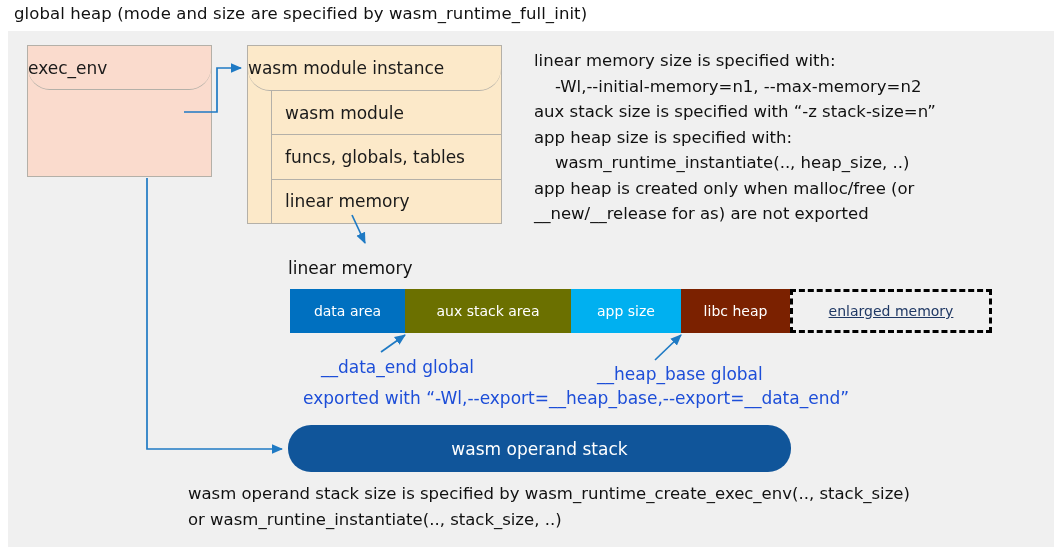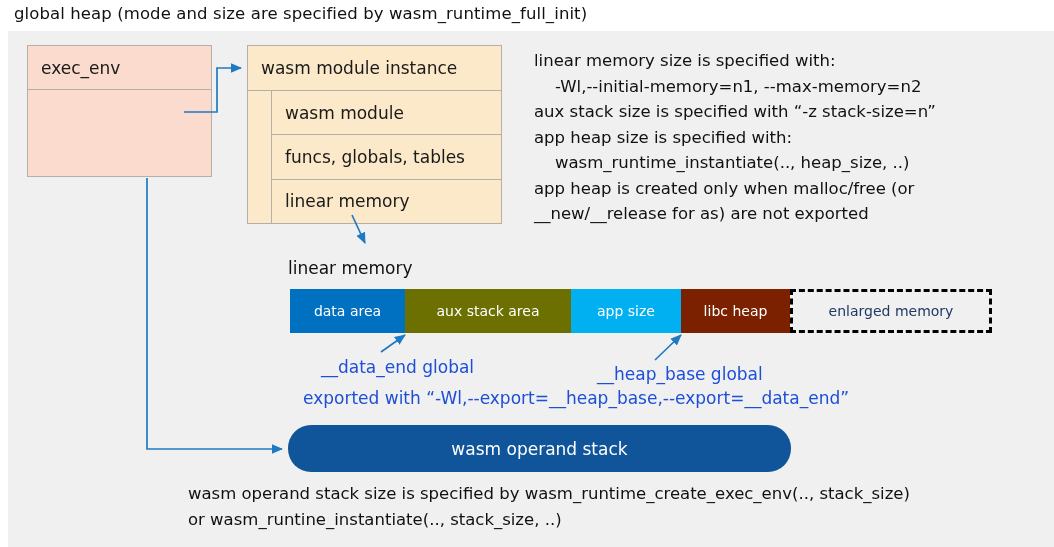--- a/index.html
+++ b/index.html
@@ -49,24 +49,24 @@
     position: absolute;
     box-sizing: border-box;
     border: 1px solid #b4b0a8;
     display: flex;
     flex-direction: column;
   }
   .struct .hdr {
     box-sizing: border-box;
     display: flex;
     align-items: center;
-    padding-left: 13px;
     font-size: 17px;
     color: #1a1a1a;
     border-bottom: 1px solid #b4b0a8;
+    border-radius: 22px;
   }
   .struct .body {
     flex: 1;
     display: flex;
     flex-direction: row;
   }
   .struct .gutter {
     box-sizing: border-box;
     border-right: 1px solid #b4b0a8;
   }
@@ -213,21 +213,21 @@
     wasm_runtime_instantiate(.., heap_size, ..)
 app heap is created only when malloc/free (or
 __new/__release for as) are not exported</div>
 
   <div class="linmem-label">linear memory</div>
   <div id="memory-bar">
       <div class="seg" style="width: 115px; background: rgb(0, 112, 192);">data area</div>
       <div class="seg" style="width: 166px; background: rgb(107, 112, 0);">aux stack area</div>
       <div class="seg" style="width: 110px; background: rgb(0, 176, 240);">app size</div>
       <div class="seg" style="width: 109px; background: rgb(123, 33, 0);">libc heap</div>
-      <div class="seg dashed" style="width: 202px;">enlarged memory</div>
+      <div class="seg dashed" style="width: 202px; text-decoration: underline;">enlarged memory</div>
     </div>
 
   <div class="ann" id="data-end-label">__data_end global</div>
   <div class="ann" id="heap-base-label">__heap_base global</div>
   <div class="ann" id="exported-label">exported with “-Wl,--export=__heap_base,--export=__data_end”</div>
 
   <div id="operand-stack-bar">
     <span>wasm operand stack</span>
   </div>
   <div class="note" id="operand-stack-note">wasm operand stack size is specified by wasm_runtime_create_exec_env(.., stack_size)

